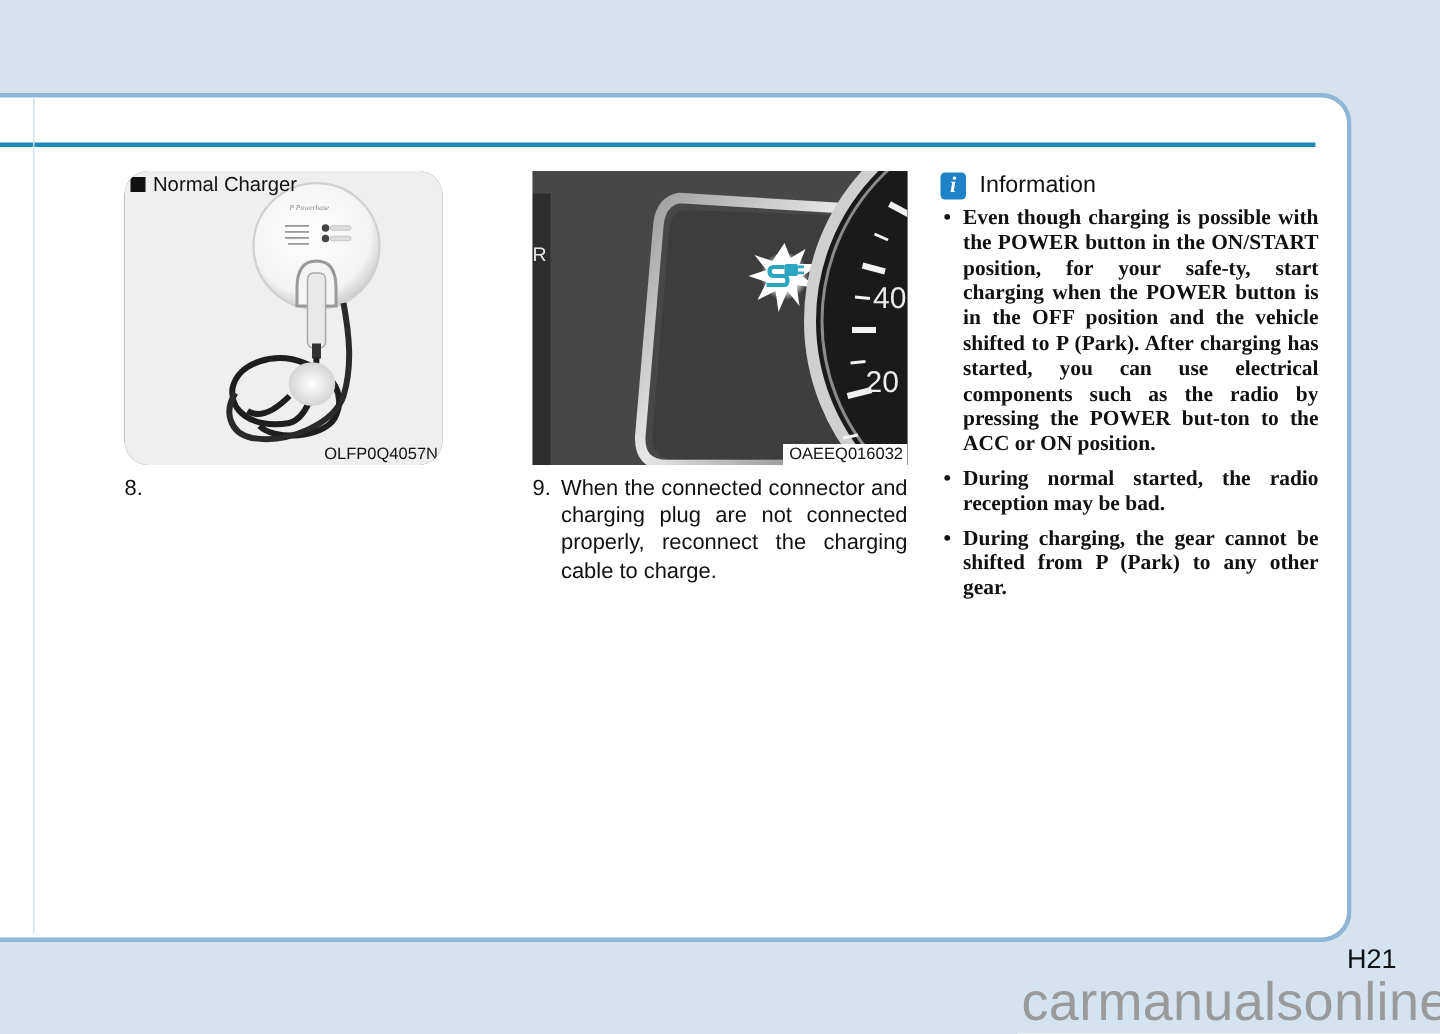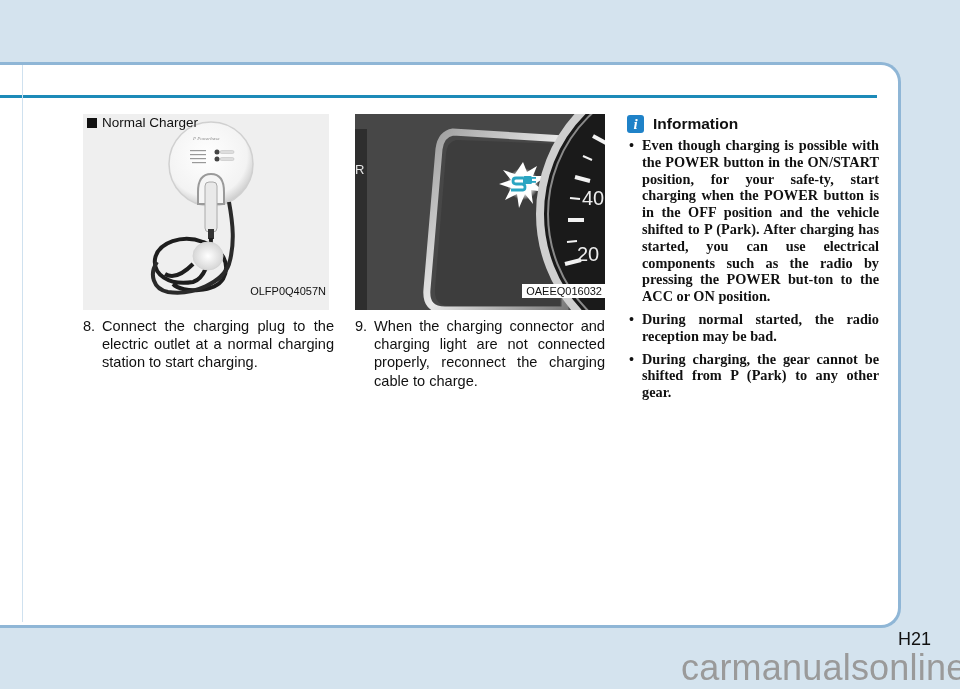--- a/index.html
+++ b/index.html
@@ -18,29 +18,29 @@
     position:absolute; left:0; top:95px; width:877px; height:3px;
     background:#1c8ab8;
   }
   .left-rule {
     position:absolute; left:22px; top:65px; width:1px; height:557px;
     background:#cfe1ef;
   }
   .figure {
     position:absolute; overflow:hidden;
   }
-  .fig1 { left:83px; top:114px; width:246px; height:196px; background:#737373; }
+  .fig1 { left:83px; top:114px; width:212px; height:196px; background:#737373;border-radius:16px; }
   .fig2 { left:355px; top:114px; width:250px; height:196px; background:#4a4a4a; }
   .fig-caption {
     position:absolute; left:4px; top:1px; font-size:13.5px; color:#111;
     background:rgba(239,239,239,0.0); white-space:nowrap;
   }
   .fig-caption .sq { display:inline-block; width:10px; height:10px; background:#111; margin-right:5px; vertical-align:-1px; }
   .fig-code {
-    position:absolute; right:0; bottom:12px; font-size:11px; color:#111;
+    position:absolute; right:0; bottom:0; font-size:11px; color:#111;
     background:#ffffff; padding:1px 3px 0 4px; line-height:13px;margin-left:32px;
   }
   .fig1 .fig-code { background:transparent; }
   .step {
     position:absolute; font-size:14.6px; line-height:18.2px; color:#111;
     text-align:justify;
   }
   .step .num { position:absolute; left:0; top:0; }
   .step .body { padding-left:19px; }
   .step .body p { margin:0 0 7px 0; }
@@ -48,21 +48,21 @@
   .step9 { left:355px; top:317px; width:250px; }
   .info-head {
     position:absolute; left:627px; top:114px; height:20px;
     display:flex; align-items:center;
   }
   .info-icon {
     width:17px; height:18px; border-radius:3px; background:#1f82c8;
     color:#fff; font-family:"Liberation Serif", serif; font-style:italic; font-weight:bold;
     font-size:15px; line-height:18px; text-align:center; margin-right:9px;
   }
-  .info-title { font-size:15.5px; font-weight:bold; color:#111; }
+  .info-title { font-size:15.5px; font-weight:normal; color:#111; }
   .info-list {
     position:absolute; left:628px; top:137px; width:251px;
     margin:0; padding:0; list-style:none;
     font-family:"Liberation Serif", serif; font-weight:bold;
     font-size:14.3px; line-height:16.8px; color:#111; text-align:justify;
   }
   .info-list li { position:relative; padding-left:14px; margin-bottom:6px; }
   .info-list li .bullet { position:absolute; left:1px; top:0; }
   .page-num {
     position:absolute; left:898px; top:629px; font-size:18px; color:#111;
@@ -169,29 +169,26 @@
       <line x1="207" y1="178" x2="217" y2="176" stroke-width="2"></line>
     </g>
     <text x="227" y="91" font-size="20" fill="#ececec" font-family="Liberation Sans, sans-serif">40</text>
     <text x="222" y="147" font-size="20" fill="#ececec" font-family="Liberation Sans, sans-serif">20</text>
   </svg>
   <div class="fig-code">OAEEQ016032</div>
 </div>
 
 <div class="step step8">
   <span class="num">8.</span>
-  <div class="body">
-    <p>Connect the charging plug to the electric outlet at a normal charging station to start charging.</p>
-  </div>
 </div>
 
 <div class="step step9">
   <span class="num">9.</span>
   <div class="body">
-    <p>When the charging connector and charging light are not connected properly, reconnect the charging cable to charge.</p>
+    <p>When the connected connector and charging plug are not connected properly, reconnect the charging cable to charge.</p>
   </div>
 </div>
 
 <div class="info-head">
   <div class="info-icon">i</div>
   <div class="info-title">Information</div>
 </div>
 <ul class="info-list">
   <li>
     <span class="bullet">•</span>

